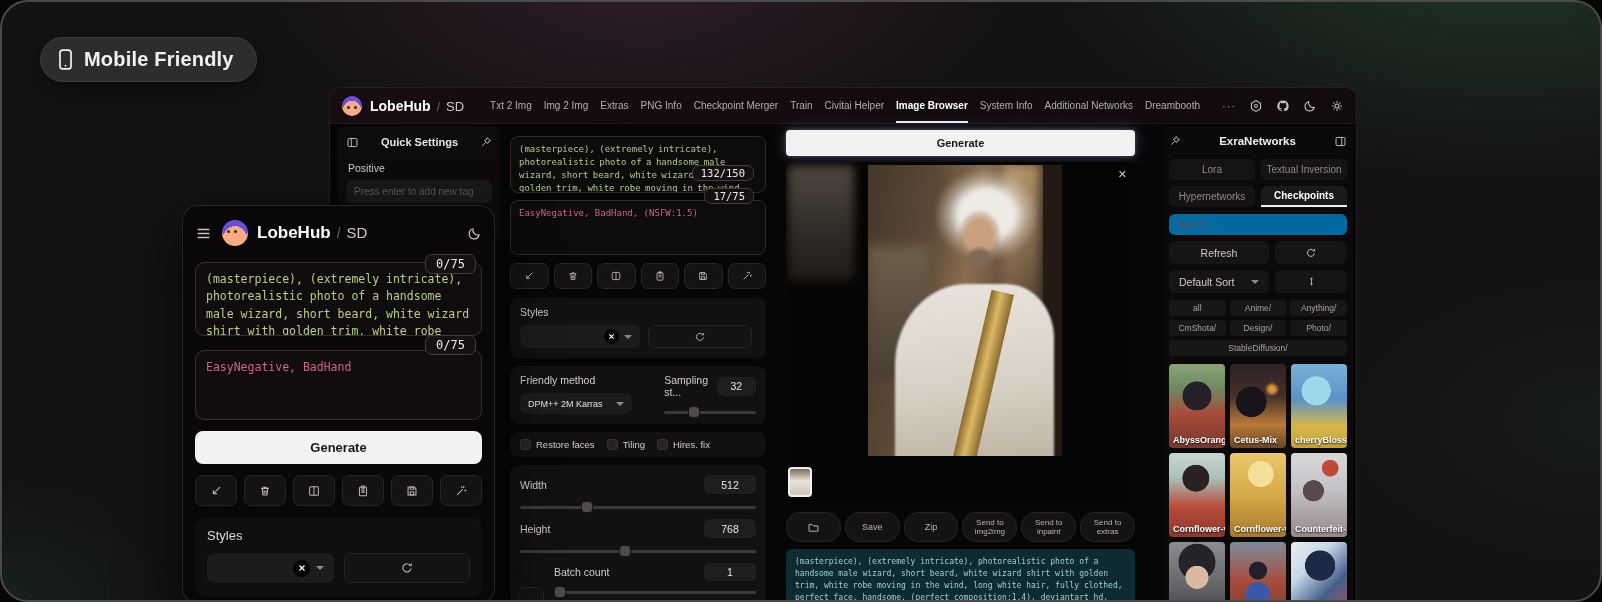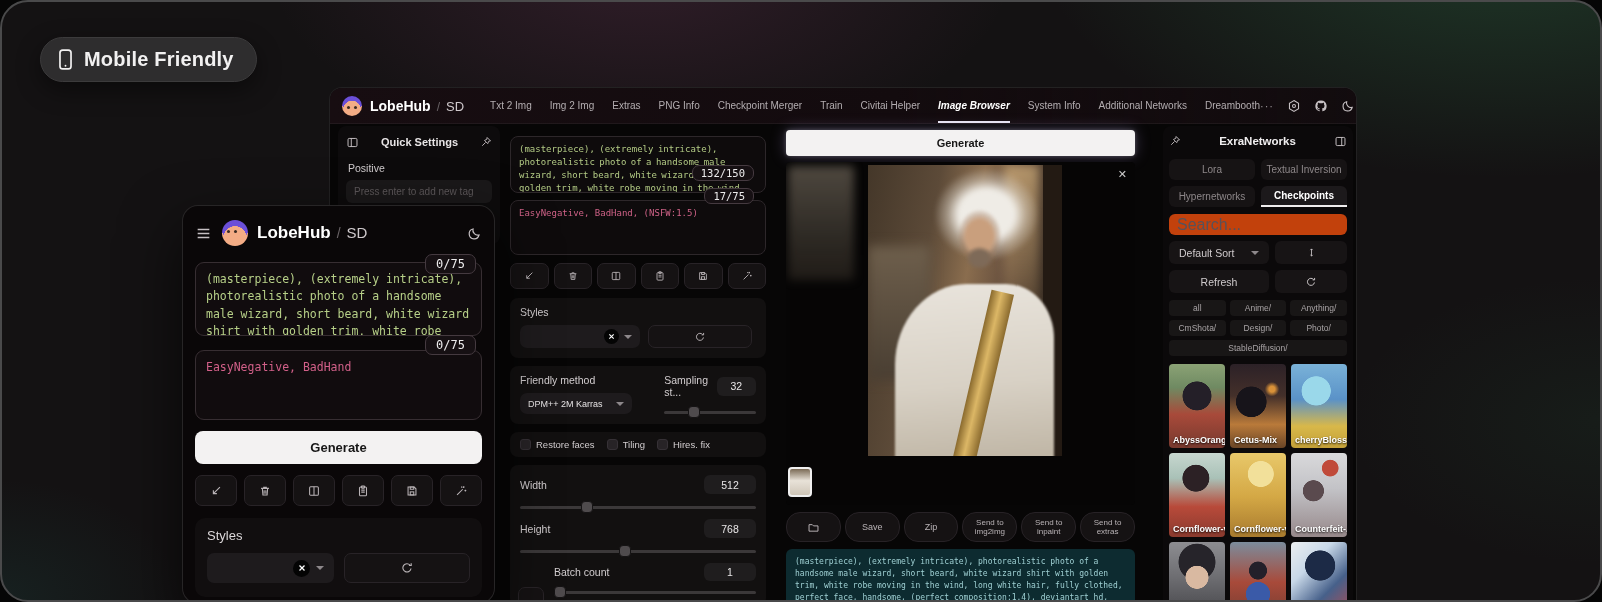--- a/index.html
+++ b/index.html
@@ -32,24 +32,24 @@
   .logo{width:20px; height:20px; border-radius:50%; position:relative; flex:0 0 auto;
     background:radial-gradient(circle at 50% 68%, #f3ac85 0 52%, transparent 53%),
                radial-gradient(circle at 50% 20%, #6b4fd8 0 60%, transparent 61%),
                #f3ac85;}
   .logo::after{content:""; position:absolute; left:5px; top:10px; width:3px; height:3px; border-radius:50%;
     background:#3a2a22; box-shadow:7px 0 0 #3a2a22;}
   .brand{display:flex; align-items:baseline; gap:6px; margin-left:8px; white-space:nowrap;}
   .brand .b1{color:#fff; font-weight:800; font-size:14px;}
   .brand .sep{color:#6a6467; font-size:12px;}
   .brand .b2{color:#cfc9cc; font-size:13px;}
-  .tabs{display:flex; align-items:center; gap:18px; margin-left:26px; height:100%;}
+  .tabs{display:flex; align-items:center; gap:12px; margin-left:26px; height:100%;}
   .tab{color:#b3adb0; font-size:10px; white-space:nowrap; height:100%; display:flex; align-items:center;
     cursor:pointer; border-bottom:2px solid transparent; padding-top:2px;}
-  .tab.active{color:#fff; font-weight:700; border-bottom:2px solid #e9e6f2;font-style:italic;}
+  .tab.active{color:#fff; font-weight:700; border-bottom:2px solid #e9e6f2;}
   .nav-right{margin-left:auto; display:flex; align-items:center; gap:13px;}
   .nav-more{color:#9a9497; font-size:11px; letter-spacing:1px;}
   #content{position:relative; height:481px; background:#070606;}
   
   .qs{position:absolute; left:8px; top:2px; width:162px; height:118px; background:#0d0b0c; border-radius:8px; padding:6px 8px;}
   .qs-head{display:flex; align-items:center; height:20px;}
   .qs-title{flex:1; text-align:center; color:#e8e5e6; font-size:11px; font-weight:700;}
   .qs-label{color:#cfcacc; font-size:10.5px; margin:10px 0 6px 2px;}
   .qs-input{width:100%; height:23px; background:#1a1819; border:none; border-radius:6px; color:#ddd;
     font-size:10px; padding:0 8px; outline:none;}
@@ -110,21 +110,21 @@
   .infobox{margin:7px 7px 0 7px; height:56px; background:#0d2b30; border-radius:6px 6px 0 0; padding:7px 9px;
     font-family:"DejaVu Sans Mono", monospace; font-size:8px; line-height:1.5; color:#9fd0d3; overflow:hidden;}
   
   .rp{position:absolute; left:833px; top:2px; width:190px; bottom:0; background:#0b090a; border-radius:8px 8px 0 0; padding:4px 6px;}
   .rp-head{display:flex; align-items:center; height:22px;}
   .rp-title{flex:1; text-align:center; color:#f0eeef; font-weight:700; font-size:11.5px;}
   .rp-tabs{display:grid; grid-template-columns:1fr 1fr; gap:6px; margin-top:7px;}
   .rp-tab{height:21px; background:#161314; border-radius:6px; color:#8d8789; font-size:10px;
     display:flex; align-items:center; justify-content:center; cursor:pointer; white-space:nowrap;}
   .rp-tab.active{color:#fff; font-weight:700; background:#1c191b; border-radius:6px 6px 0 0; border-bottom:2px solid #efedee;}
-  .rp-search{width:100%; height:21px; background:#c2410c; border:none; border-radius:6px; color:#ddd; font-size:16px;
+  .rp-search{width:100%; height:21px; background:#0369a1; border:none; border-radius:6px; color:#ddd; font-size:10px;
     padding:0 8px; outline:none; margin-top:7px;}
   .rp-search::placeholder{color:#57525a;}
   .rp-row{display:grid; grid-template-columns:1fr 72px; gap:6px; margin-top:6px; height:23px;}
   .rp-btn{background:#171415; border-radius:6px; color:#cfcacc; font-size:10.5px;
     display:flex; align-items:center; justify-content:center; cursor:pointer;}
   .chips{display:grid; grid-template-columns:1fr 1fr 1fr; gap:4px; margin-top:7px;}
   .chip{height:16px; background:#181616; border-radius:4px; color:#a8a3a5; font-size:8.5px;
     display:flex; align-items:center; justify-content:center; cursor:pointer; white-space:nowrap;}
   .chip.wide{grid-column:1 / -1;}
   .cards{display:grid; grid-template-columns:1fr 1fr 1fr; gap:5px; margin-top:8px;}
@@ -444,36 +444,36 @@
           </span>
         </div>
         <div class="rp-tabs">
           <span class="rp-tab">Lora</span>
           <span class="rp-tab">Textual Inversion</span>
           <span class="rp-tab">Hypernetworks</span>
           <span class="rp-tab active">Checkpoints</span>
         </div>
         <input class="rp-search" placeholder="Search..." style="">
         <div class="rp-row">
-          <span class="rp-btn" style="justify-content:space-between; padding:0 10px;">
-            <span>Default Sort</span>
-            <span class="caret"></span>
-          </span>
-          <span class="rp-btn">
-            <svg width="11" height="11" viewBox="0 0 16 16" fill="none" stroke="currentColor" stroke-width="1.2">
-                <path d="M8 2.8v10.4M6.3 4.5 8 2.8l1.7 1.7M6.3 11.5 8 13.2l1.7-1.7"></path>
-              </svg>
-          </span>
-        </div>
-        <div class="rp-row">
           <span class="rp-btn">Refresh</span>
           <span class="rp-btn">
             <svg width="12" height="12" viewBox="0 0 16 16" fill="none" stroke="currentColor" stroke-width="1.3">
                 <path d="M12.6 8.6A4.7 4.7 0 1 1 11.5 4.7"></path>
                 <path d="M12.8 2.6v2.6h-2.6"></path>
+              </svg>
+          </span>
+        </div>
+        <div class="rp-row">
+          <span class="rp-btn" style="justify-content:space-between; padding:0 10px;">
+            <span>Default Sort</span>
+            <span class="caret"></span>
+          </span>
+          <span class="rp-btn">
+            <svg width="11" height="11" viewBox="0 0 16 16" fill="none" stroke="currentColor" stroke-width="1.2">
+                <path d="M8 2.8v10.4M6.3 4.5 8 2.8l1.7 1.7M6.3 11.5 8 13.2l1.7-1.7"></path>
               </svg>
           </span>
         </div>
         <div class="chips">
           <span class="chip">all</span>
           <span class="chip">Anime/</span>
           <span class="chip">Anything/</span>
           <span class="chip">CmShota/</span>
           <span class="chip">Design/</span>
           <span class="chip">Photo/</span>

